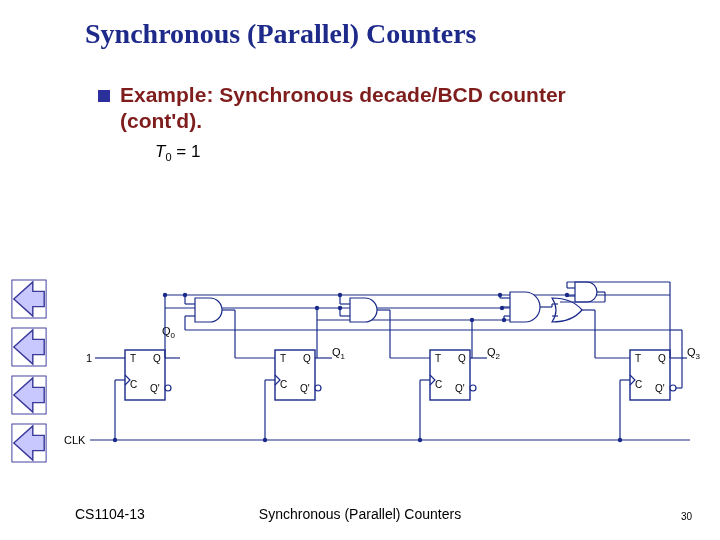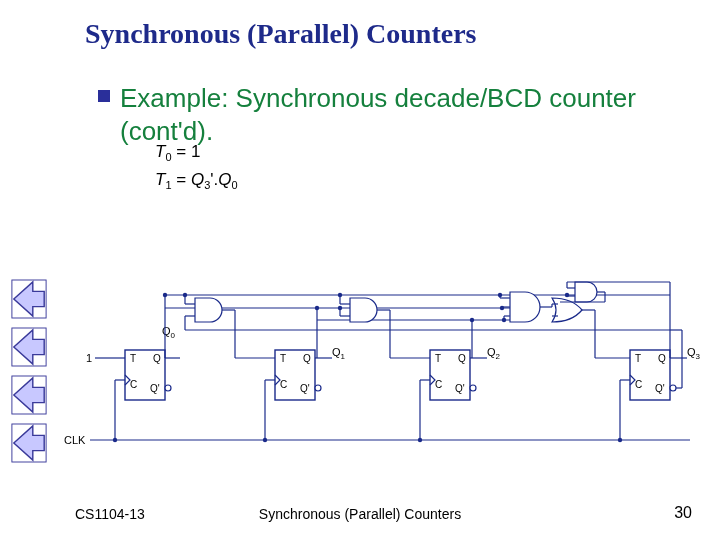--- a/index.html
+++ b/index.html
@@ -41,23 +41,24 @@
     top: 90px;
     width: 12px;
     height: 12px;
     background: #2a2f9a;
   }
   .bullet-text {
     position: absolute;
     left: 120px;
     top: 82px;
     width: 520px;
-    font-size: 26px;
-    color: #15803d;
+    font-size: 21px;
+    color: #7f1d1d;
     line-height: 1.25;
+    font-weight: bold;
   }
   .equations {
     position: absolute;
     left: 155px;
     top: 140px;
     font-size: 17px;
     font-style: italic;
     color: #000;
     line-height: 1.4;
   }
@@ -78,21 +79,21 @@
     right: 0;
     bottom: 18px;
     text-align: center;
     font-size: 14px;
     color: #000;
   }
   .footer-right {
     position: absolute;
     right: 28px;
     bottom: 18px;
-    font-size: 16px;
+    font-size: 10px;
     color: #000;
   }
   .circuit {
     position: absolute;
     left: 70px;
     top: 280px;
     width: 640px;
     height: 180px;
   }
   .circuit svg { overflow: visible; }
@@ -138,21 +139,20 @@
   </div>
 </div>
 
 <div class="title">Synchronous (Parallel) Counters</div>
 
 <div class="bullet-sq"></div>
 <div class="bullet-text">Example: Synchronous decade/BCD counter (cont'd).</div>
 
 <div class="equations">
   <div class="row">T<sub>0</sub> <span class="rm">= 1</span></div>
-  <div class="row">T<sub>1</sub> <span class="rm">=</span> Q<sub>3</sub><span class="rm">'.</span>Q<sub>0</sub></div>
 </div>
 
 <div class="circuit">
 <svg width="640" height="180" viewBox="0 0 640 180">
 
   <line class="wire" x1="20" y1="160" x2="620" y2="160"></line>
   <line class="wire" x1="95" y1="15" x2="600" y2="15"></line>
   <line class="wire" x1="95" y1="28" x2="440" y2="28"></line>
   <line class="wire" x1="247" y1="40" x2="440" y2="40"></line>
 

